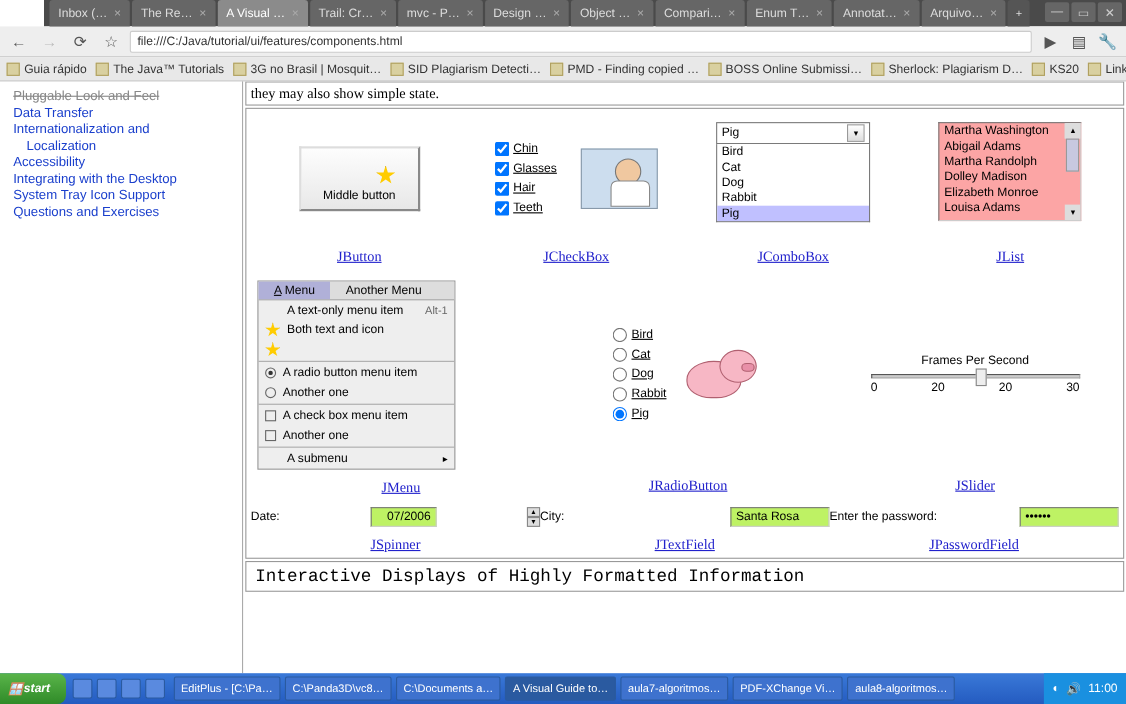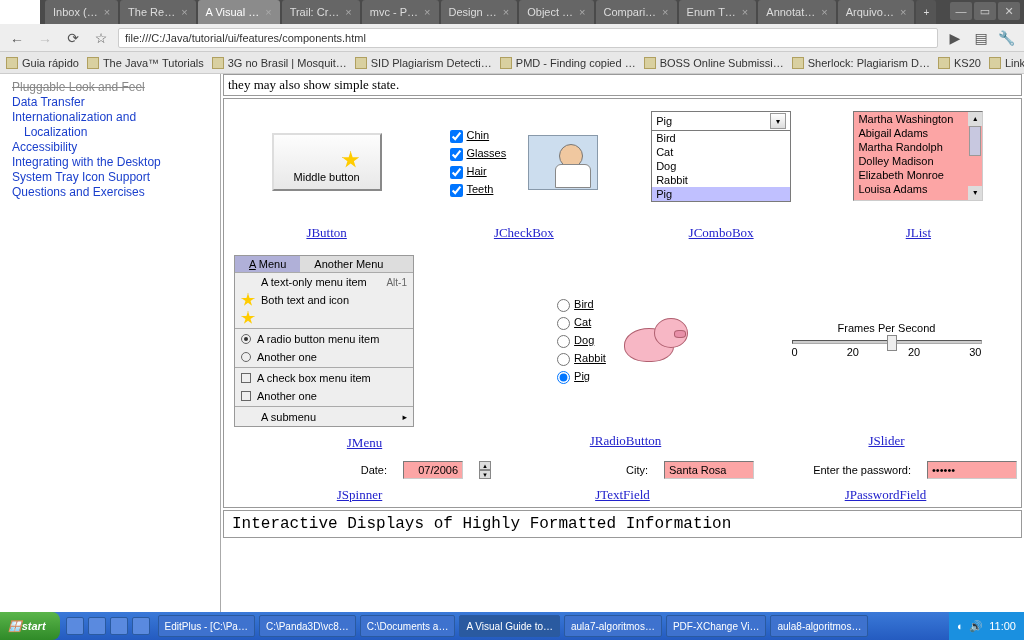--- a/index.html
+++ b/index.html
@@ -54,22 +54,22 @@
 .menu-demo .radio.on::after { content:""; display:block; width:4px; height:4px; background:#333; border-radius:50%; margin:2px; }
 .menu-demo .check { width:10px; height:10px; border:1px solid #666; }
 .menu-demo .sub-arrow { margin-left:auto; font-size:9px; }
 .radio-list { text-align:left; display:inline-block; line-height:18px; }
 .radio-list input { margin-right:4px; vertical-align:middle; }
 .slider-demo { width:190px; margin:0 auto; }
 .slider-demo .title { text-align:center; margin-bottom:4px; }
 .slider-track { height:4px; background:#ccc; border:1px inset #aaa; position:relative; margin:6px 0 2px; }
 .slider-thumb { position:absolute; top:-6px; left:50%; width:10px; height:16px; background:#eee; border:1px solid #888; }
 .slider-ticks { display:flex; justify-content:space-between; font-size:10px; }
-.field-row { display:flex; align-items:center; justify-content:flex-end; gap:16px; margin-top:4px; }
-.txtfield { border:1px inset #ccc; background:#fca5a5; padding:2px 4px; height:18px; width:90px; }
+.field-row { display:flex; align-items:center; justify-content:space-between; gap:16px; margin-top:4px; }
+.txtfield { border:1px inset #ccc; background:#bef264; padding:2px 4px; height:18px; width:90px; }
 .spinbtns { display:flex; flex-direction:column; }
 .spinbtns div { width:12px; height:9px; border:1px solid #888; background:#ddd; font-size:7px; line-height:7px; text-align:center; }
 .section-head { font-family:Liberation Mono, monospace; font-size:16px; padding:2px 4px; }
 .pig-img { width:80px; height:60px; background:#fff; display:inline-block; position:relative; }
 .pig-body { position:absolute; left:10px; top:18px; width:50px; height:34px; background:#f7b7c5; border:1px solid #b06070; border-radius:50% 50% 45% 45%; }
 .pig-head { position:absolute; left:40px; top:8px; width:34px; height:30px; background:#f7b7c5; border:1px solid #b06070; border-radius:50%; }
 .pig-snout { position:absolute; left:60px; top:20px; width:12px; height:8px; background:#e890a8; border:1px solid #b06070; border-radius:40%; }
 .doctor-img { width:70px; height:55px; background:#cde; display:inline-block; border:1px solid #89a; position:relative; }
 .doctor-img::before { content:""; position:absolute; left:30px; top:8px; width:22px; height:22px; background:#f0c8a0; border-radius:50%; border:1px solid #777; }
 .doctor-img::after { content:""; position:absolute; left:26px; top:28px; width:34px; height:22px; background:#fff; border:1px solid #888; border-radius:6px 6px 0 0; }

